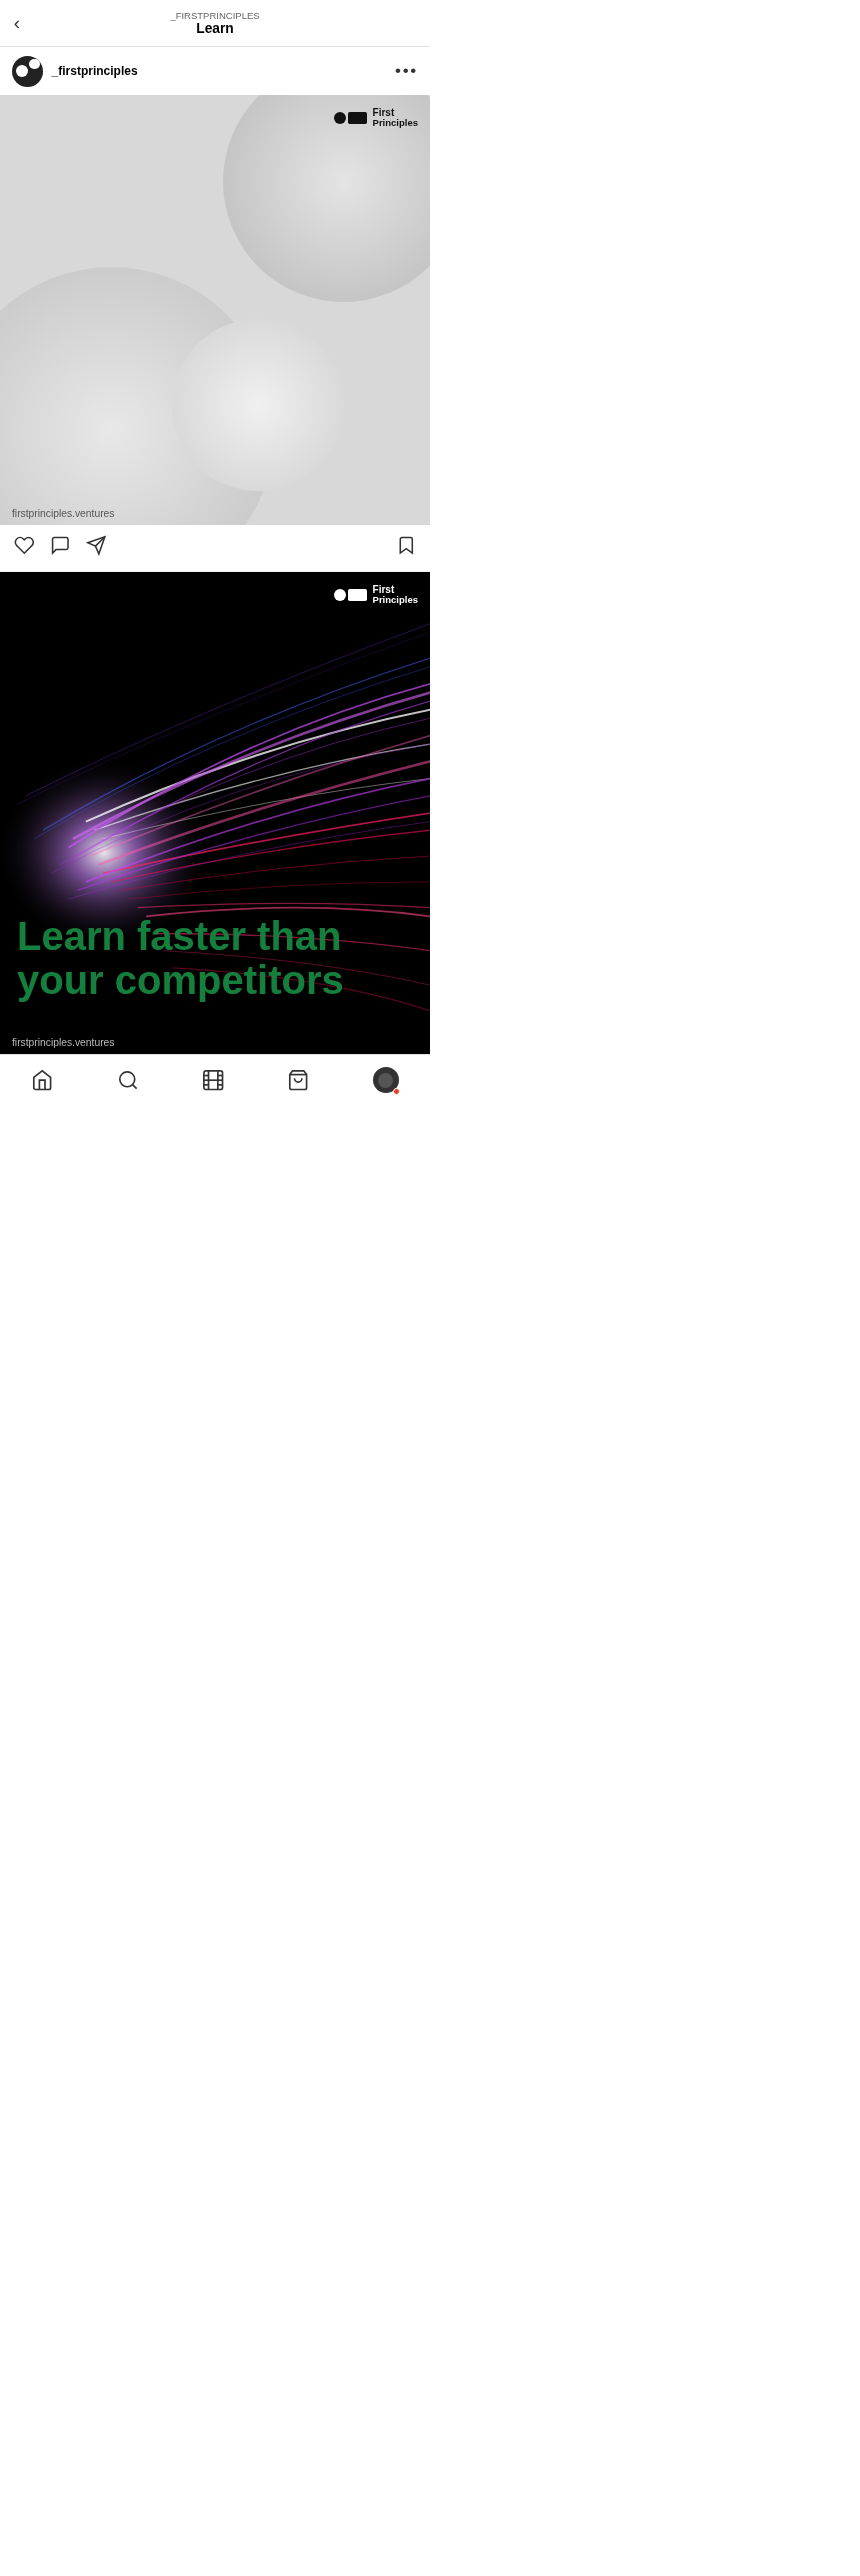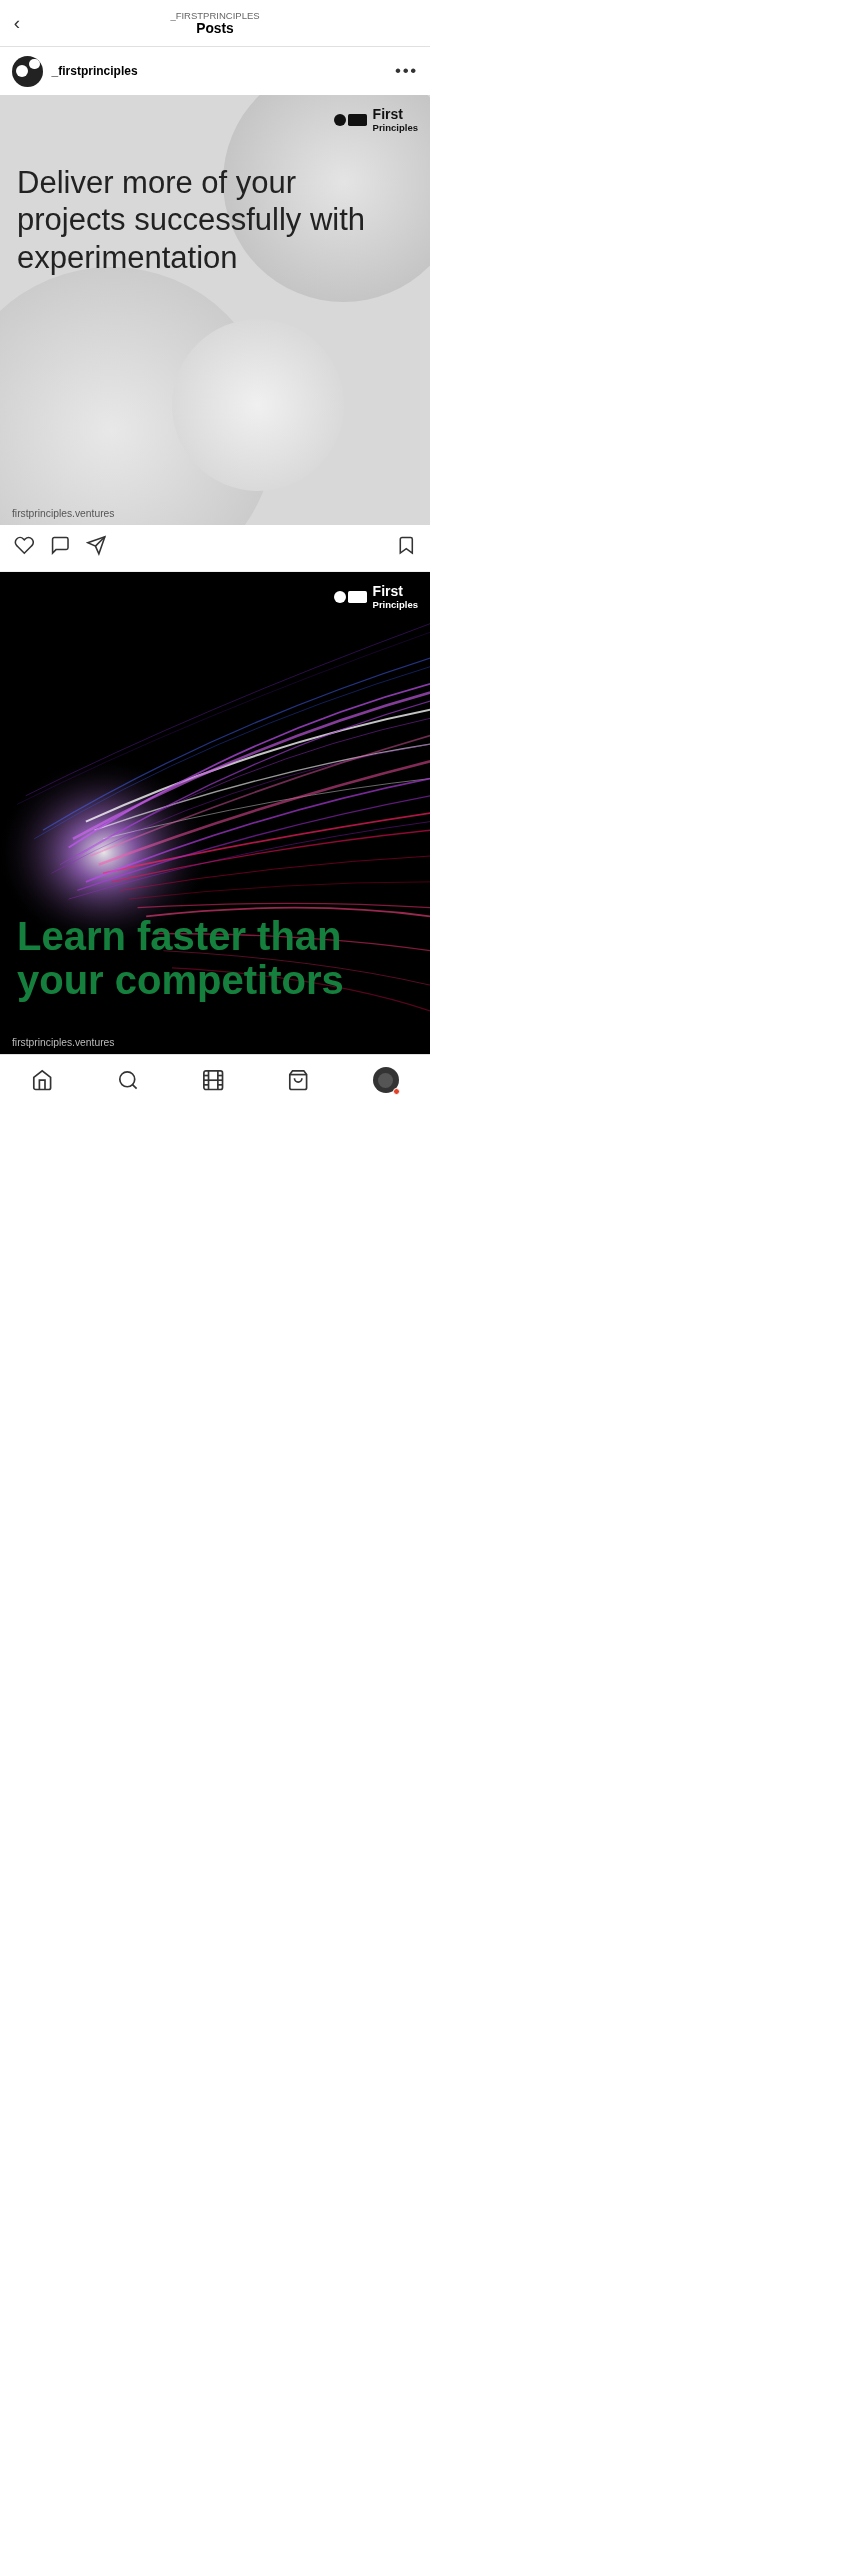--- a/index.html
+++ b/index.html
@@ -205,21 +205,21 @@
       border-radius: 1.7px;
     }
 
     .logo-text-group {
       display: flex;
       flex-direction: column;
       line-height: 1.1;
     }
 
     .logo-text-first {
-      font-size: 14px;
+      font-size: 10px;
       font-weight: 700;
       color: #111;
     }
 
     .logo-text-principles {
       font-size: 9.5px;
       font-weight: 700;
       color: #111;
       text-align: right;
     }
@@ -359,21 +359,21 @@
       height: 100%;
     }
   </style>
 </head>
 <body>
 
 <div class="top-nav">
   <button class="back-btn">‹</button>
   <div class="nav-title-area">
     <span class="nav-username">_FIRSTPRINCIPLES</span>
-    <span class="nav-title">Posts</span>
+    <span class="nav-title">Learn</span>
   </div>
 </div>
 
 <div class="profile-header">
   <div class="profile-left">
     <div class="avatar">
       <div class="avatar-inner">
         <div class="avatar-circle-left"></div>
         <div class="avatar-circle-right"></div>
       </div>
@@ -394,21 +394,20 @@
     <div class="logo-icon">
       <div class="logo-dot-black"></div>
       <div class="logo-rect"></div>
     </div>
     <div class="logo-text-group">
       <span class="logo-text-first">First</span>
       <span class="logo-text-principles">Principles</span>
     </div>
   </div>
 
-  <div class="post-text">Deliver more of your projects successfully with experimentation</div>
   <div class="post-website">firstprinciples.ventures</div>
 </div>
 
 <div class="action-bar">
   <div class="action-left">
     <button class="action-icon">
       <svg width="20.6" height="20.6" viewBox="0 0 24 24" fill="none" stroke="#333" stroke-width="1.8">
         <path d="M20.84 4.61a5.5 5.5 0 0 0-7.78 0L12 5.67l-1.06-1.06a5.5 5.5 0 0 0-7.78 7.78l1.06 1.06L12 21.23l7.78-7.78 1.06-1.06a5.5 5.5 0 0 0 0-7.78z"></path>
       </svg>
     </button>

